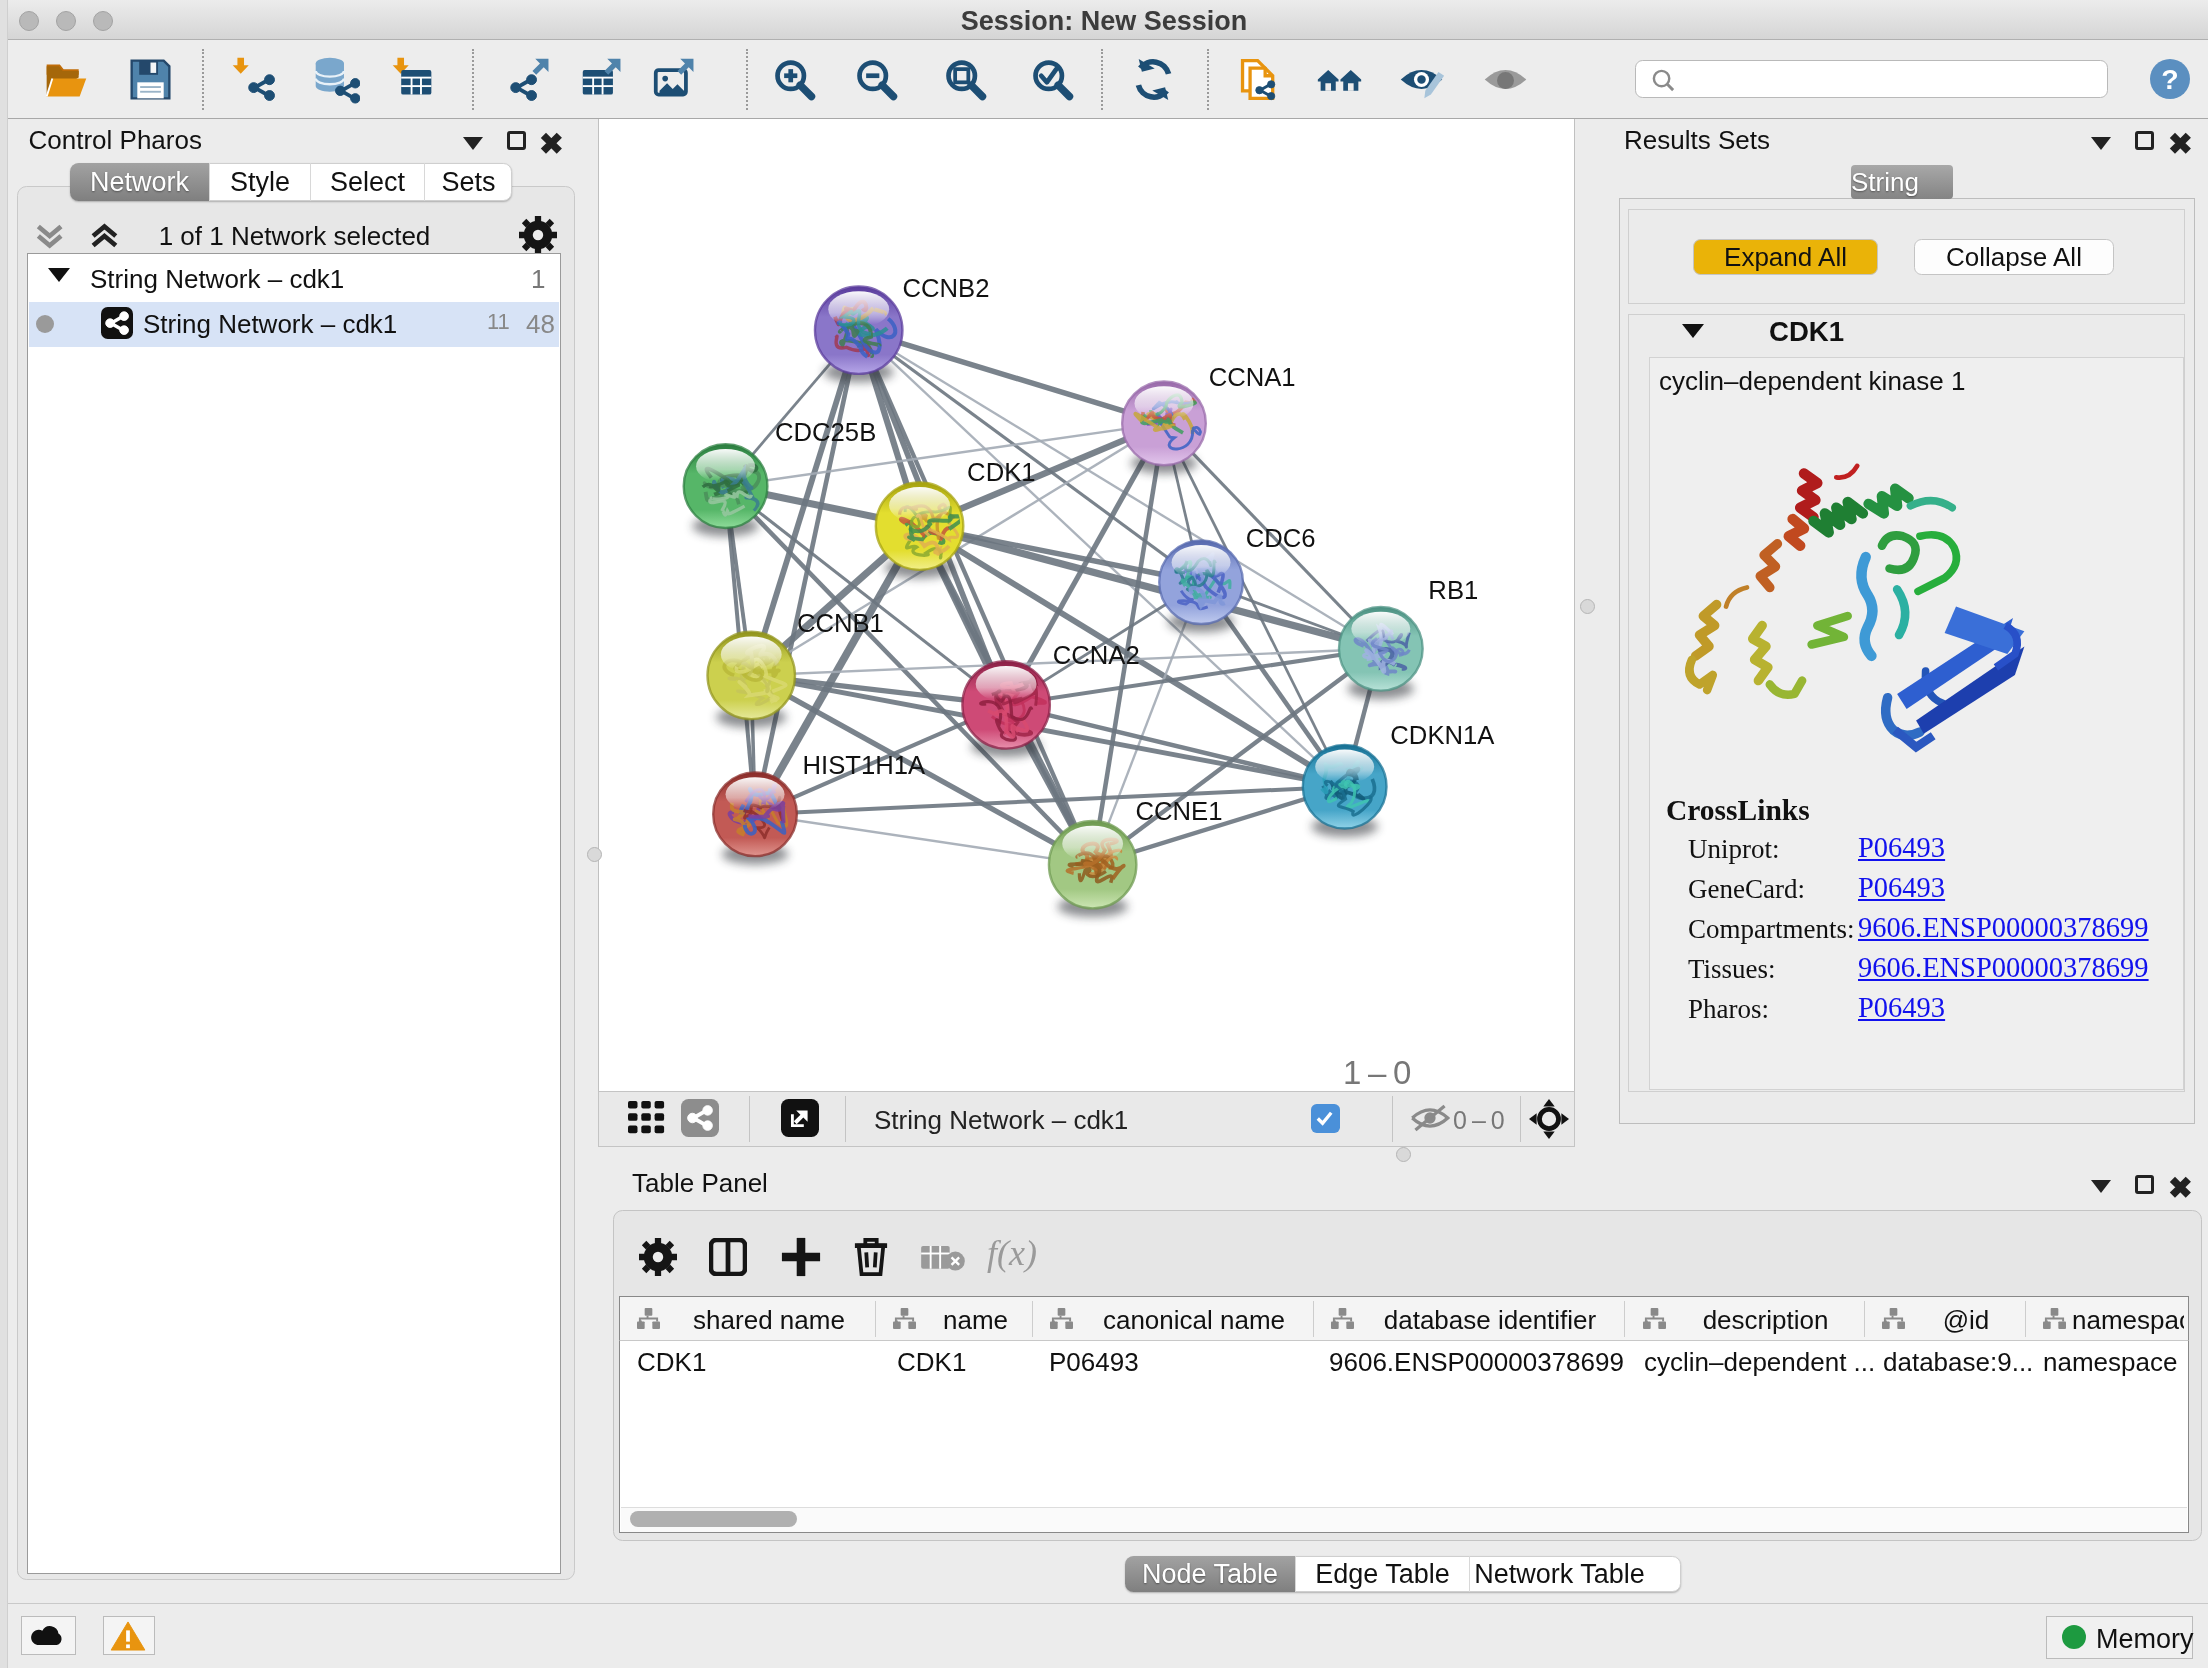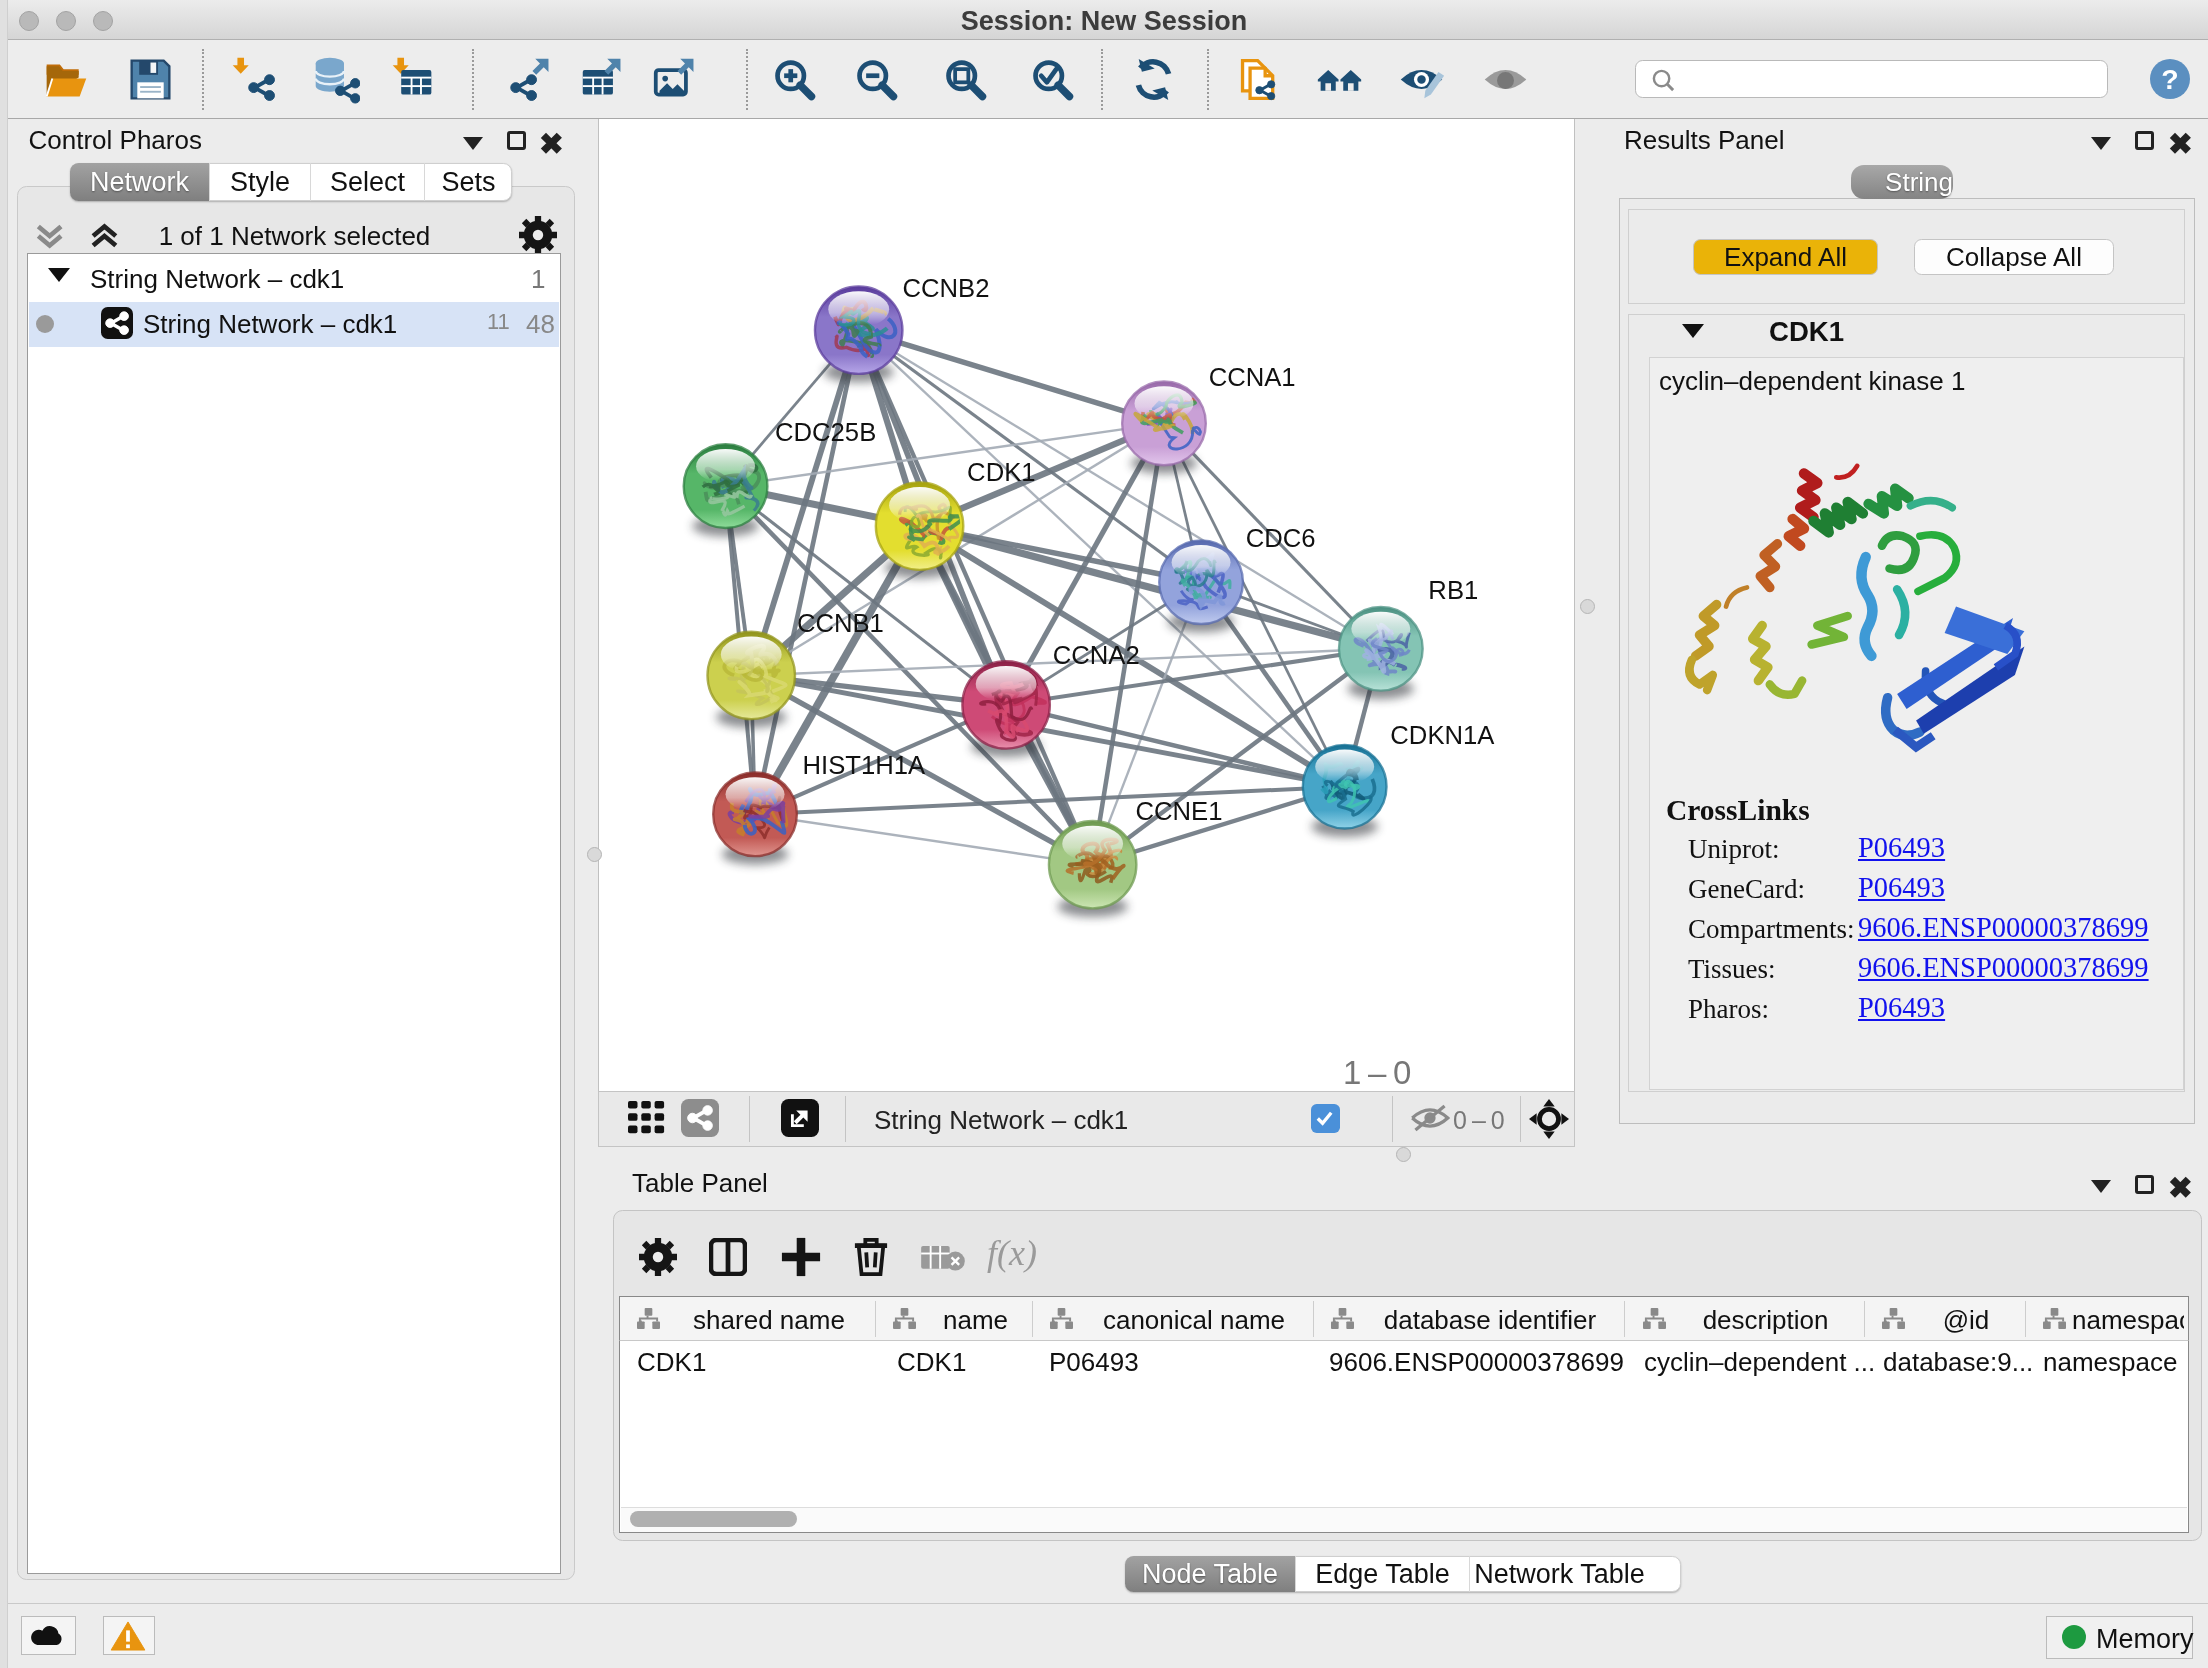--- a/index.html
+++ b/index.html
@@ -617,26 +617,26 @@
       <path d="M21 42 l6-8 h-12z"></path>
       <path d="M0 21 l8-6 v12z"></path>
       <path d="M42 21 l-8-6 v12z"></path>
     </g>
   </svg>
 
 <div class="abs" style="left:587px;top:847px;width:15px;height:15px;border-radius:50%;background:#d9d9d9;border:1.9px solid #b5b5b5"></div>
 <div class="abs" style="left:1580px;top:599px;width:15px;height:15px;border-radius:50%;background:#d9d9d9;border:1.9px solid #b5b5b5"></div>
 <div class="abs" style="left:1396px;top:1147px;width:15px;height:15px;border-radius:50%;background:#d9d9d9;border:1.9px solid #b5b5b5"></div>
 
-<div class="abs" style="left:1624px;top:125px;font-size:26px;color:#111">Results Panel</div>
+<div class="abs" style="left:1624px;top:125px;font-size:26px;color:#111">Results Sets</div>
 <div style="position:absolute;left:2091px;top:137px;width:0;height:0;border-left:10.5px solid transparent;border-right:10.5px solid transparent;border-top:13.3px solid #222"></div>
 <div style="position:absolute;left:2135px;top:131px;width:19px;height:19px;border:3.3px solid #222;border-radius:2.9px"></div>
 <div style="position:absolute;left:2168px;top:127px;font-size:29.5px;font-weight:bold;color:#222">✖</div>
 <div class="abs" style="left:1619px;top:198px;width:576px;height:926px;background:#ebebeb;border:1.9px solid #bdbdbd"></div>
-<div class="abs" style="left:1851px;top:165px;width:102px;height:34px;background:linear-gradient(#a8a8a8,#848484);border-radius:13px;color:#fff;text-align:right;font-size:26px;line-height:34px;text-shadow:0 1px 1.9px rgba(0,0,0,.4)">String</div>
+<div class="abs" style="left:1851px;top:165px;width:102px;height:34px;background:linear-gradient(#a8a8a8,#848484);border-radius:4px;color:#fff;text-align:left;font-size:26px;line-height:34px;text-shadow:0 1px 1.9px rgba(0,0,0,.4)">String</div>
 <div class="abs" style="left:1628px;top:209px;width:557px;height:95px;border:1.9px solid #cfcfcf"></div>
 <div class="abs" style="left:1693px;top:239px;width:185px;height:36px;background:#eab308;border:1.9px solid #c4c4c4;border-radius:7.6px;font-size:26px;text-align:center;line-height:34px;color:#111">Expand All</div>
 <div class="abs" style="left:1914px;top:239px;width:200px;height:36px;background:#fdfdfd;border:1.9px solid #c4c4c4;border-radius:7.6px;font-size:26px;text-align:center;line-height:34px;color:#111">Collapse All</div>
 <div class="abs" style="left:1628px;top:314px;width:557px;height:778px;border:1.9px solid #cfcfcf"></div>
 <div class="abs" style="left:1682px;top:324px;width:0;height:0;border-left:11.4px solid transparent;border-right:11.4px solid transparent;border-top:14.3px solid #111"></div>
 <div class="abs" style="left:1769px;top:316px;font-size:27.6px;font-weight:bold;color:#111">CDK1</div>
 <div class="abs" style="left:1649px;top:357px;width:535px;height:733px;background:#efefef;border:1.9px solid #d2d2d2"></div>
 <div class="abs" style="left:1659px;top:366px;font-size:26px;color:#111">cyclin–dependent kinase 1</div>
 
 <svg class="abs" style="left:1671px;top:445px" width="361" height="323" viewBox="0 0 380 340">

